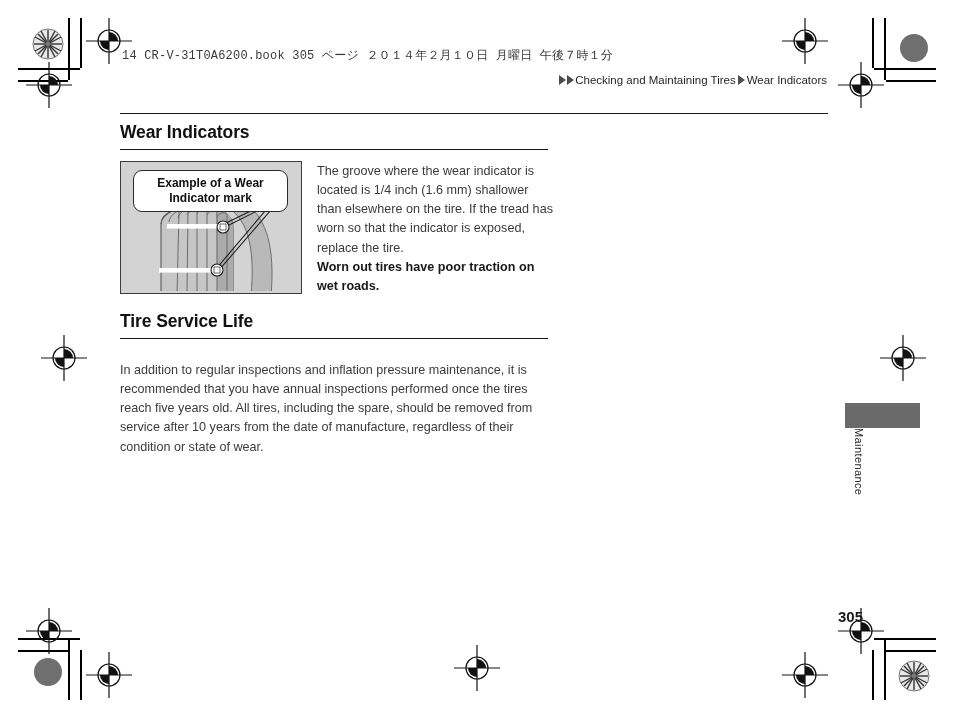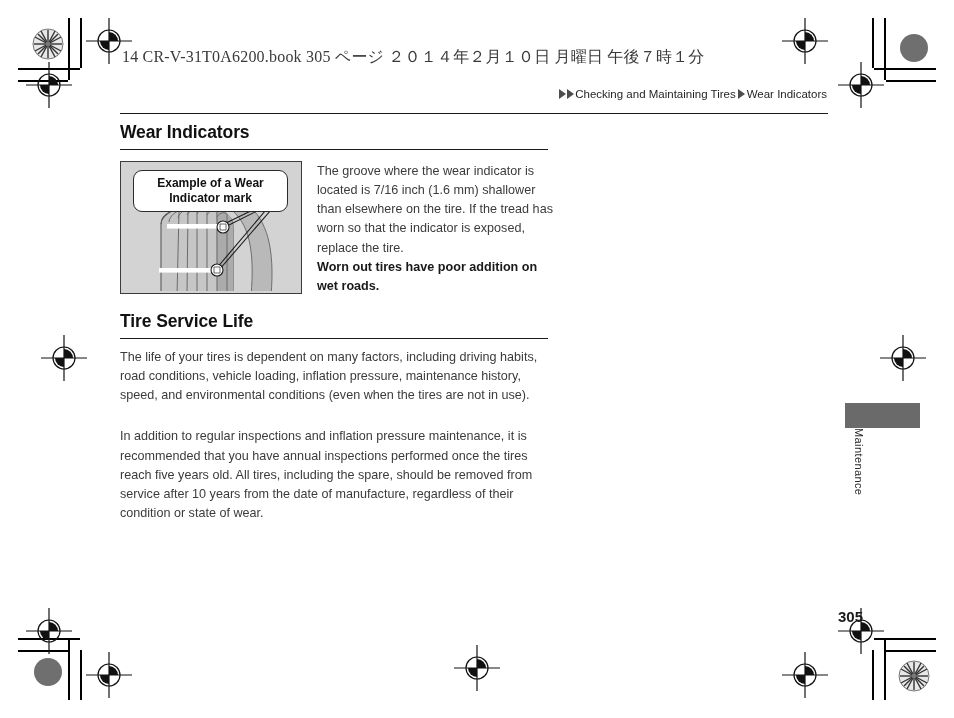--- a/index.html
+++ b/index.html
@@ -34,32 +34,32 @@
   }
   .halftone-dot {
     background: #6f6f6f;
   }
 
   
   .print-header {
     position: absolute;
     left: 122px;
     top: 47px;
-    font-family: Liberation Serif, serif;
-    font-size: 16px;
+    font-family: Liberation Mono, monospace;
+    font-size: 12px;
     color: #3a3a3a;
     white-space: nowrap;
     letter-spacing: .2px;
   }
 
   
   .breadcrumb {
     position: absolute;
     right: 127px;
-    top: 88px;
+    top: 74px;
     font-size: 11.5px;
     color: #231f20;
     display: flex;
     align-items: center;
     white-space: nowrap;
   }
   .tri {
     display: inline-block;
     width: 0;
     height: 0;
@@ -407,30 +407,29 @@
             </g>
           </g>
         </svg>
 
         <div class="callout">
           <span class="callout-text">Example of a Wear Indicator mark</span>
         </div>
       </div>
 
       <div class="wi-text">
-        <p class="body-text">The groove where the wear indicator is located is 7/16 inch (1.6 mm) shallower than elsewhere on the tire. If the tread has worn so that the indicator is exposed, replace the tire.</p>
-        <p class="body-text bold">Worn out tires have poor addition on wet roads.</p>
+        <p class="body-text">The groove where the wear indicator is located is 1/4 inch (1.6 mm) shallower than elsewhere on the tire. If the tread has worn so that the indicator is exposed, replace the tire.</p>
+        <p class="body-text bold">Worn out tires have poor traction on wet roads.</p>
       </div>
     </div>
   </div>
 
   <div class="tsl-block">
     <h1 class="section-title">Tire Service Life</h1>
     <div class="rule-under wide"></div>
-    <p class="body-text tsl-para">The life of your tires is dependent on many factors, including driving habits, road conditions, vehicle loading, inflation pressure, maintenance history, speed, and environmental conditions (even when the tires are not in use).</p>
     <p class="body-text tsl-para second">In addition to regular inspections and inflation pressure maintenance, it is recommended that you have annual inspections performed once the tires reach five years old. All tires, including the spare, should be removed from service after 10 years from the date of manufacture, regardless of their condition or state of wear.</p>
   </div>
 
 </div>
 
 <div class="side-tab-block"></div>
 <div class="side-tab-label">Maintenance</div>
 
 <div class="page-number">305</div>
 

